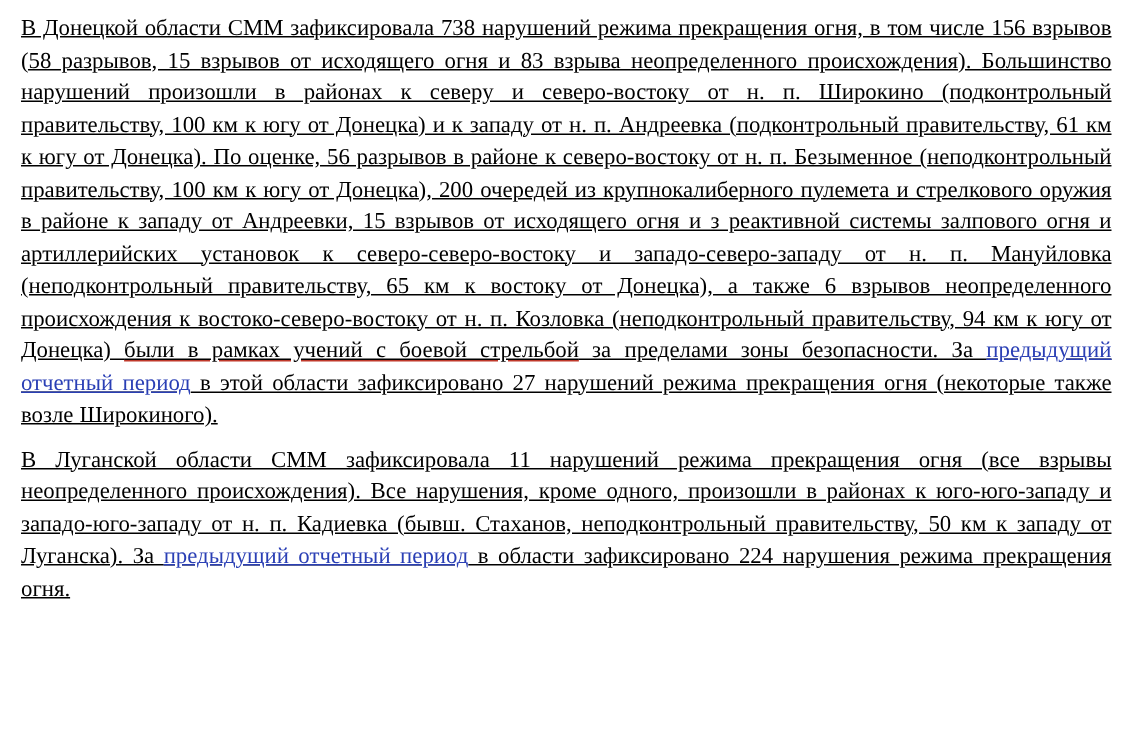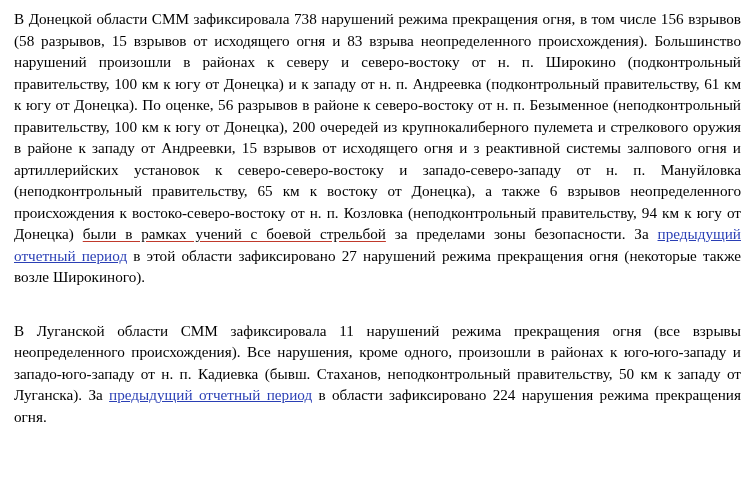--- a/index.html
+++ b/index.html
@@ -12,31 +12,32 @@
     height: 504px;
     overflow: hidden;
     font-family: "Liberation Serif", "DejaVu Serif", serif;
     color: #000000;
   }
   .page {
     box-sizing: border-box;
     width: 755px;
     height: 384px;
     padding: 8px 14px 0 14px;
+    text-decoration: underline;
   }
   .para {
     font-size: 15.2px;
     line-height: 1.415;
     text-align: justify;
     text-justify: inter-word;
     margin: 0;
     word-spacing: 0.2px;
   }
   .para + .para {
-    margin-top: 32px;
+    margin-top: 8px;
   }
   .u-red {
     text-decoration: underline;
     text-decoration-color: #c0392b;
     text-underline-offset: 2px;
   }
   .link {
     color: #2a3fb5;
     text-decoration: underline;
     text-decoration-color: #2a3fb5;

